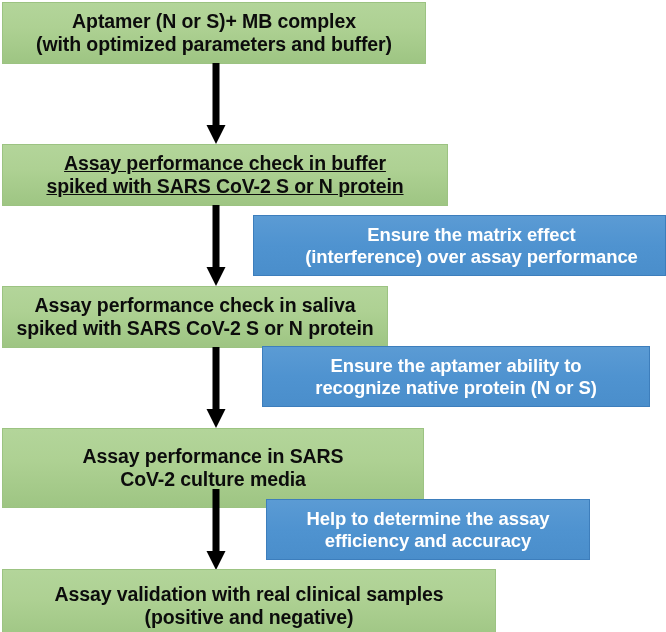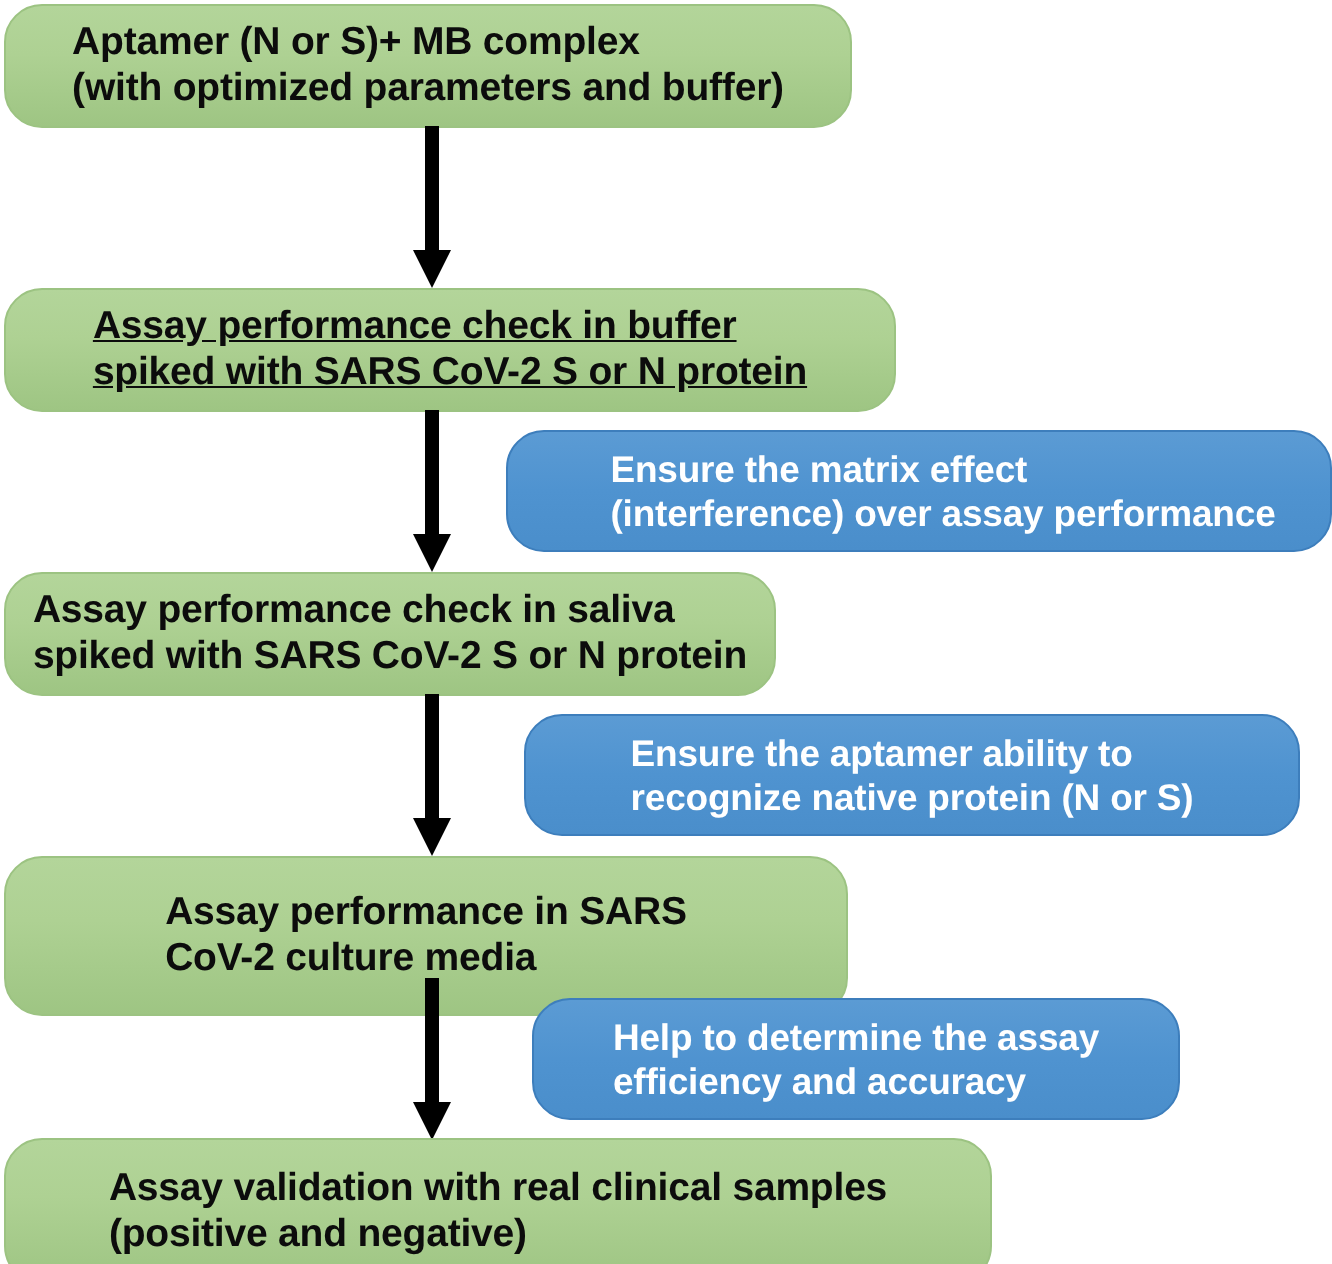--- a/index.html
+++ b/index.html
@@ -17,25 +17,25 @@
     height: 632px;
     background: #ffffff;
     overflow: hidden;
   }
   .node {
     position: absolute;
     box-sizing: border-box;
     display: flex;
     align-items: center;
     justify-content: center;
+    text-align: center;
     font-weight: bold;
     line-height: 1.18;
     letter-spacing: -0.1px;
     white-space: pre-line;
-    border-radius: 19px;
   }
   .node.green {
     background: linear-gradient(180deg, #b3d59a 0%, #aed193 40%, #9ec583 100%);
     border: 1px solid #9cc382;
     color: #0c0c0c;
     font-size: 19.5px;
     padding: 2px 4px;
   }
   .node.blue {
     background: linear-gradient(180deg, #5b9bd4 0%, #4f93d0 50%, #4a8ecb 100%);
@@ -88,21 +88,21 @@
     <span>Assay performance check  in saliva
 spiked with  SARS CoV-2 S or N protein</span>
   </div>
 
   <div class="arrow" style="left:205px; top:347px; width:22px; height:82px;">
     <svg width="22" height="82" viewBox="0 0 22 82" aria-hidden="true">
       <path d="M7.5 0 H14.5 V62 H20.5 L11 81 L1.5 62 H7.5 Z" fill="#000000"></path>
     </svg>
   </div>
 
-  <div class="node blue" style="left:262px; top:357px; width:388px; height:61px;">
+  <div class="node blue" style="left:262px; top:346px; width:388px; height:61px;">
     <span>Ensure the aptamer ability to
 recognize native protein (N or S)</span>
   </div>
 
   <div class="node green" style="left:2px; top:428px; width:422px; height:80px;">
     <span>Assay performance in SARS
 CoV-2 culture media</span>
   </div>
 
   <div class="arrow" style="left:205px; top:489px; width:22px; height:82px;">

